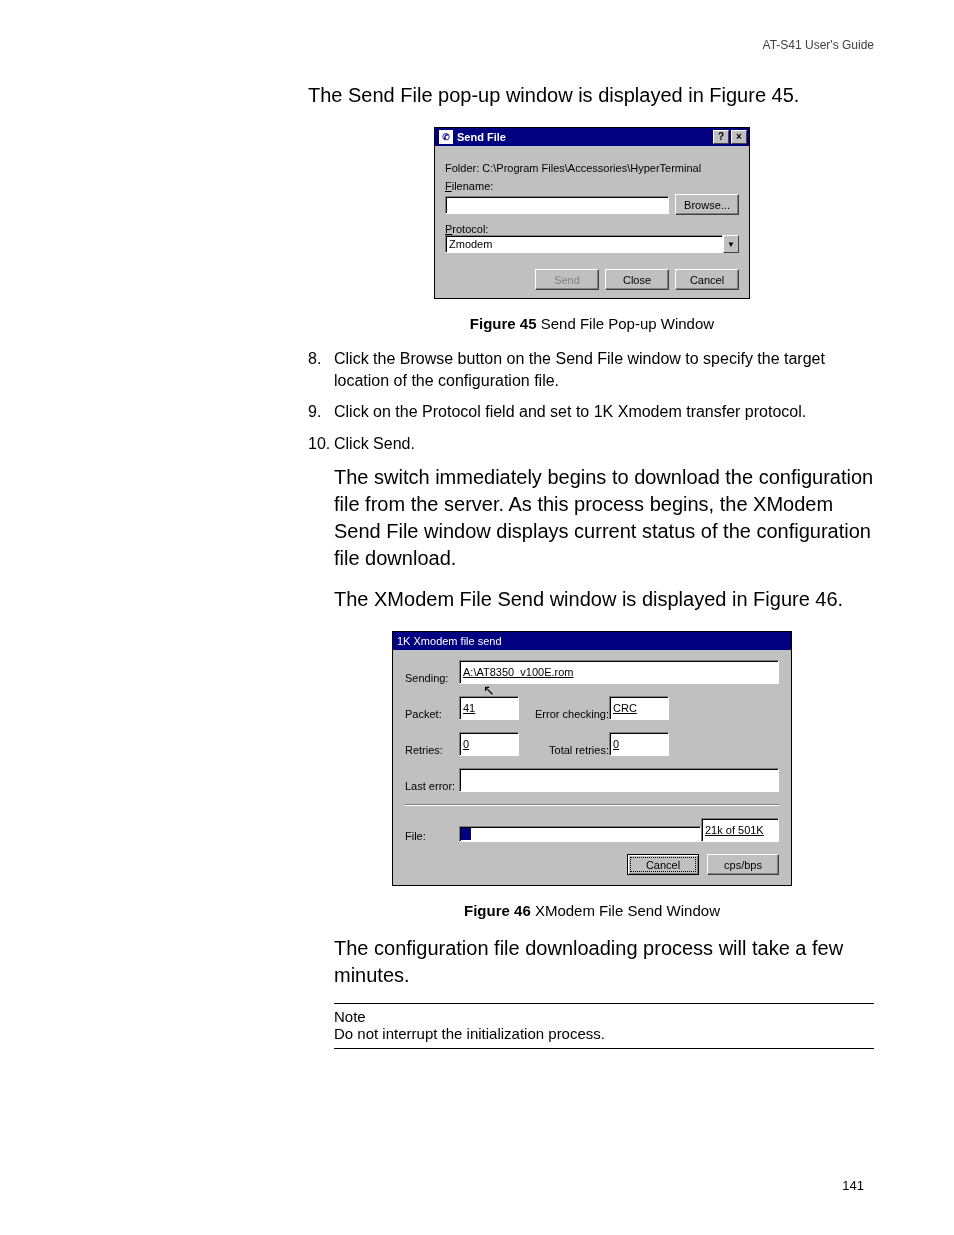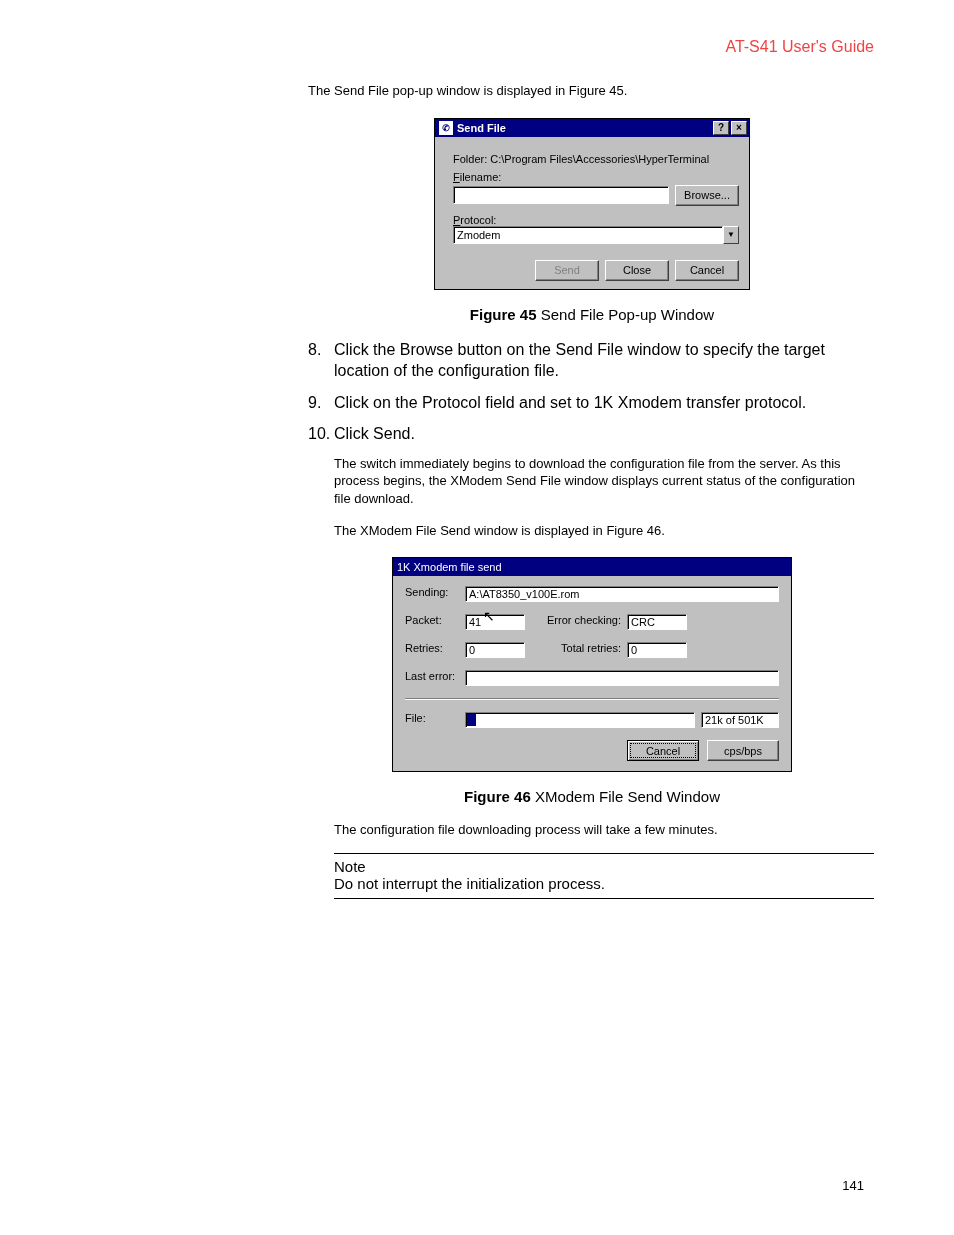--- a/index.html
+++ b/index.html
@@ -8,31 +8,31 @@
     height: 1235px;
     background: #fff;
     font-family: "Myriad Pro", "Segoe UI", Arial, sans-serif;
     position: relative;
     color: #000;
   }
   .header-guide {
     position: absolute;
     right: 80px;
     top: 38px;
-    font-size: 16px;
-    color: #ef4444;
+    font-size: 12px;
+    color: #404040;
   }
   .content {
     position: absolute;
     left: 308px;
     top: 82px;
     width: 568px;
   }
   .body-text {
-    font-size: 13px;
+    font-size: 20px;
     line-height: 1.35;
     margin-bottom: 14px;
   }
   .fig-wrap { text-align: center; margin: 18px 0 14px 0; }
   .figcap { text-align: center; font-size: 15px; margin: 16px 0 16px 0; }
   .figcap b { font-weight: 700; }
   ol.steps { list-style: none; }
   ol.steps li { font-size: 16px; line-height: 1.35; margin-bottom: 10px; }
   ol.steps li .num { display: inline-block; width: 26px; vertical-align: top; }
   ol.steps li .txt { display: inline-block; width: 540px; vertical-align: top; }
@@ -78,21 +78,21 @@
     display:inline-flex; align-items:center; justify-content:center; font-size:9px; color:#008;
   }
   .titlebar .t-text { flex: 1; }
   .tb-btn {
     width: 16px; height: 14px; background: #c0c0c0;
     border: 1px solid #fff; border-right-color:#404040; border-bottom-color:#404040;
     margin-left: 2px; font-size: 10px; font-weight: 700; color:#000;
     display:inline-flex; align-items:center; justify-content:center;
     line-height: 1;
   }
-  .win-body { padding: 10px 10px 8px 18px; font-size: 11px; color:#000; }
+  .win-body { padding: 10px 10px 8px 10px; font-size: 11px; color:#000; }
   .lab { font-size: 11px; margin-top: 6px; }
   .lab .ul { text-decoration: underline; }
   .sunk-field {
     background: #fff;
     border: 1px solid #808080;
     border-right-color:#fff; border-bottom-color:#fff;
     box-shadow: inset 1px 1px 0 #000;
     height: 18px; font-size: 11px; padding: 1px 3px;
     display: inline-flex; align-items: center;
   }
@@ -114,24 +114,24 @@
 
   
   #sendfile-win { width: 316px; }
   #sendfile-win .fn-row { display:flex; gap:6px; align-items:center; margin-top:2px; }
   #sendfile-win .btn-row { display:flex; justify-content:flex-end; gap:6px; margin-top:16px; }
 
   
   #xmodem-win { width: 400px; }
   #xmodem-win .titlebar { font-weight: 400; }
   #xmodem-win .xb { padding: 10px 12px 10px 12px; font-size:11px; }
-  #xmodem-win .xrow { display:flex; align-items:flex-start; margin-bottom: 12px; gap: 6px; }
+  #xmodem-win .xrow { display:flex; align-items:flex-end; margin-bottom: 12px; }
   #xmodem-win .xlbl { width: 54px; text-align:left; }
   #xmodem-win .xlbl2 { text-align:right; margin-left: 10px; }
-  #xmodem-win .sunk-field.small { height:16px; }
+  #xmodem-win .sunk-field.small { height:24px;text-decoration:underline; }
   #xmodem-win hr { border:none; border-top:1px solid #808080; border-bottom:1px solid #fff; margin: 4px 0 12px 0;}
   #xmodem-win .progress-outer {
     flex:1; height:16px;
     border:1px solid #808080; border-right-color:#fff; border-bottom-color:#fff;
     box-shadow: inset 1px 1px 0 #000;
     background:#fff; position:relative;
   }
   #xmodem-win .progress-inner {
     position:absolute; left:1px; top:1px; bottom:1px;
     background:#000080;

